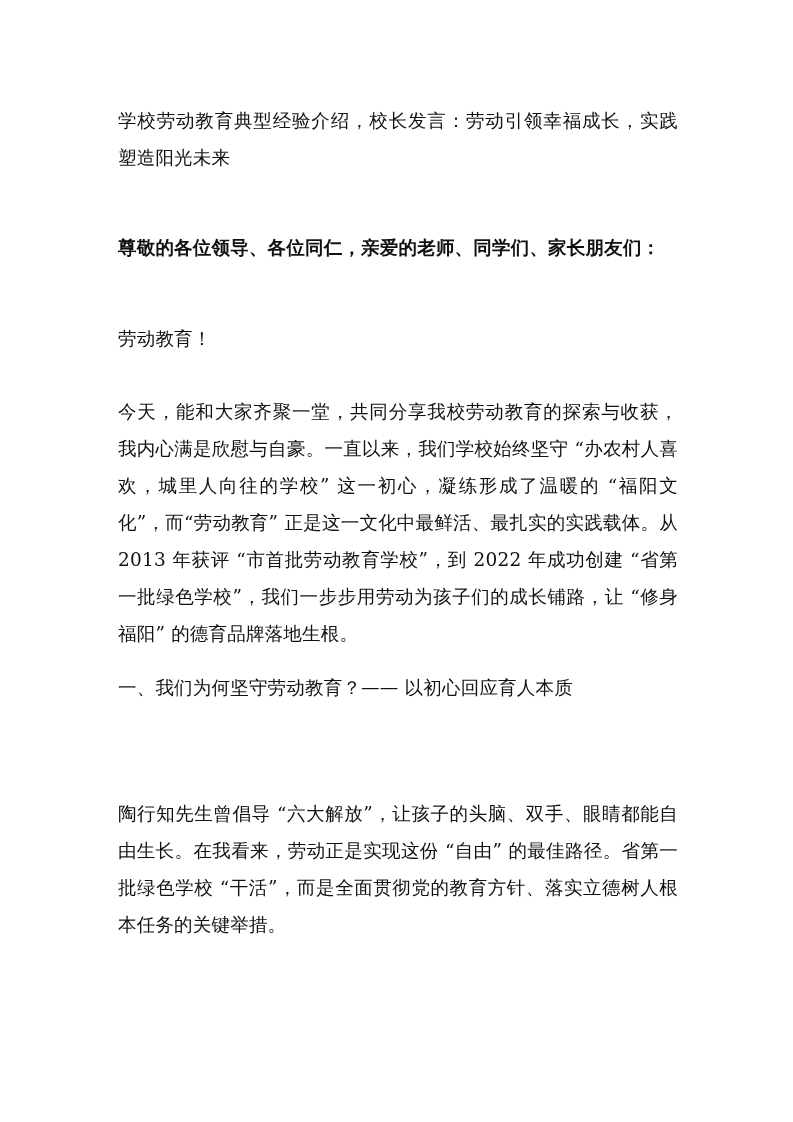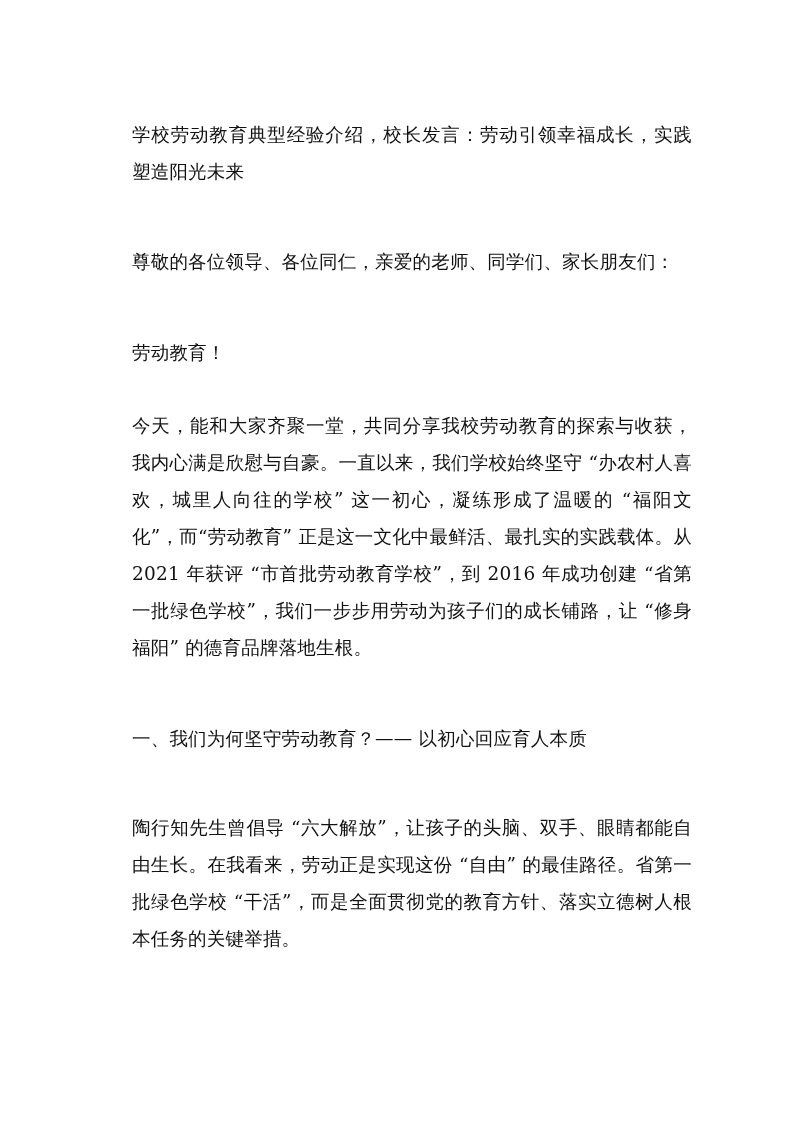--- a/index.html
+++ b/index.html
@@ -22,38 +22,38 @@
       width: 560px;
     }
     .para {
       position: absolute;
       left: 0;
       width: 560px;
       font-size: 18.5px;
       line-height: 37px;
       text-align: justify;
       text-justify: inter-character;
-      margin: 14px;
+      margin: 0;
       letter-spacing: 0.2px;
     }
     .title-para { top: 102px; }
-    .greeting-para { top: 229px; }
+    .greeting-para { top: 229px; font-weight: bold; }
     .hello-para { top: 320px; }
     .intro-para { top: 393px; }
-    .section-heading { top: 706px; }
+    .section-heading { top: 669px; }
     .section-para { top: 795px; }
   </style>
 </head>
 <body>
 
 <div class="page">
   <p class="para title-para">学校劳动教育典型经验介绍，校长发言：劳动引领幸福成长，实践塑造阳光未来</p>
 
   <p class="para greeting-para">尊敬的各位领导、各位同仁，亲爱的老师、同学们、家长朋友们：</p>
 
   <p class="para hello-para">劳动教育！</p>
 
-  <p class="para intro-para">今天，能和大家齐聚一堂，共同分享我校劳动教育的探索与收获，我内心满是欣慰与自豪。一直以来，我们学校始终坚守 “办农村人喜欢，城里人向往的学校” 这一初心，凝练形成了温暖的 “福阳文化”，而“劳动教育” 正是这一文化中最鲜活、最扎实的实践载体。从 2021 年获评 “市首批劳动教育学校”，到 2016 年成功创建 “省第一批绿色学校”，我们一步步用劳动为孩子们的成长铺路，让 “修身福阳” 的德育品牌落地生根。</p>
+  <p class="para intro-para">今天，能和大家齐聚一堂，共同分享我校劳动教育的探索与收获，我内心满是欣慰与自豪。一直以来，我们学校始终坚守 “办农村人喜欢，城里人向往的学校” 这一初心，凝练形成了温暖的 “福阳文化”，而“劳动教育” 正是这一文化中最鲜活、最扎实的实践载体。从 2013 年获评 “市首批劳动教育学校”，到 2022 年成功创建 “省第一批绿色学校”，我们一步步用劳动为孩子们的成长铺路，让 “修身福阳” 的德育品牌落地生根。</p>
 
   <p class="para section-heading">一、我们为何坚守劳动教育？—— 以初心回应育人本质</p>
 
   <p class="para section-para">陶行知先生曾倡导 “六大解放”，让孩子的头脑、双手、眼睛都能自由生长。在我看来，劳动正是实现这份 “自由” 的最佳路径。省第一批绿色学校 “干活”，而是全面贯彻党的教育方针、落实立德树人根本任务的关键举措。</p>
 </div>
 
 </body></html>

